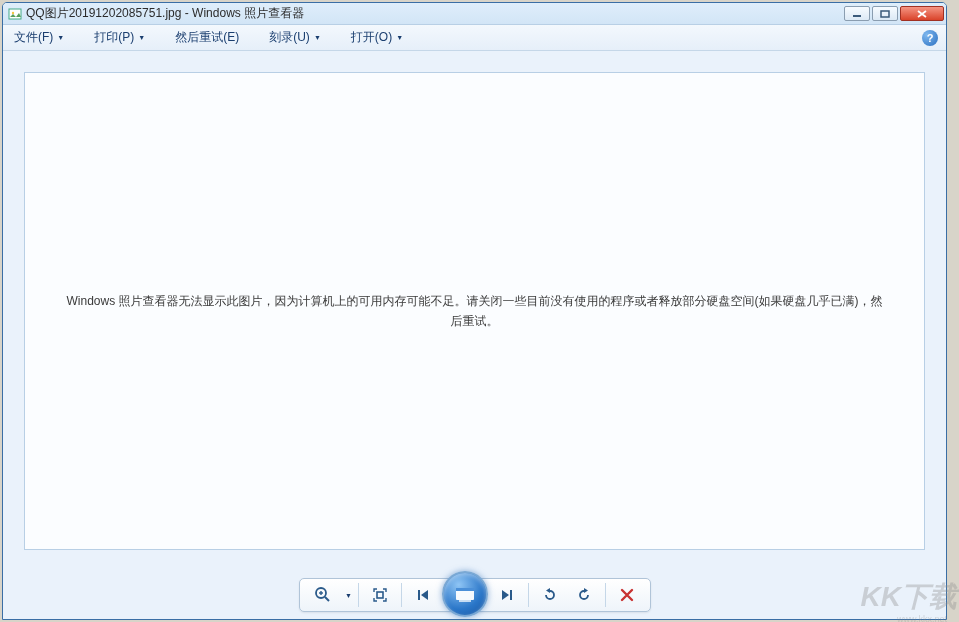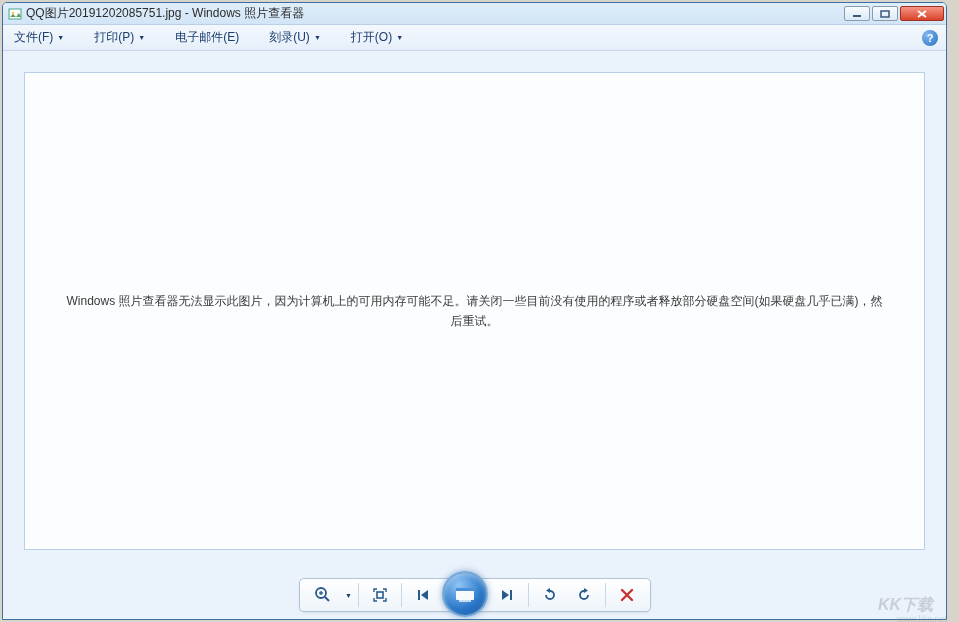--- a/index.html
+++ b/index.html
@@ -158,23 +158,23 @@
       display: flex;
       align-items: center;
       justify-content: center;
       margin: 0 2px;
       position: relative;
       top: -1px;
     }
     .delete-btn svg path { stroke: #c83232; }
     .watermark {
       position: absolute;
-      right: 26px;
+      right: 2px;
       bottom: 6px;
-      font-size: 16px;
+      font-size: 28px;
       font-weight: bold;
       font-style: italic;
       color: rgba(140,140,140,0.35);
       pointer-events: none;
     }
     .watermark-sub {
       position: absolute;
       right: 12px;
       bottom: -2px;
       font-size: 9px;
@@ -218,21 +218,21 @@
   <div class="menubar">
     <div class="menu-item">
       <span>文件(F)</span>
       <span class="chev">▼</span>
     </div>
     <div class="menu-item">
       <span>打印(P)</span>
       <span class="chev">▼</span>
     </div>
     <div class="menu-item">
-      <span>电子邮件(E)</span>
+      <span>然后重试(E)</span>
     </div>
     <div class="menu-item">
       <span>刻录(U)</span>
       <span class="chev">▼</span>
     </div>
     <div class="menu-item">
       <span>打开(O)</span>
       <span class="chev">▼</span>
     </div>
     <div class="menubar-spacer"></div>

